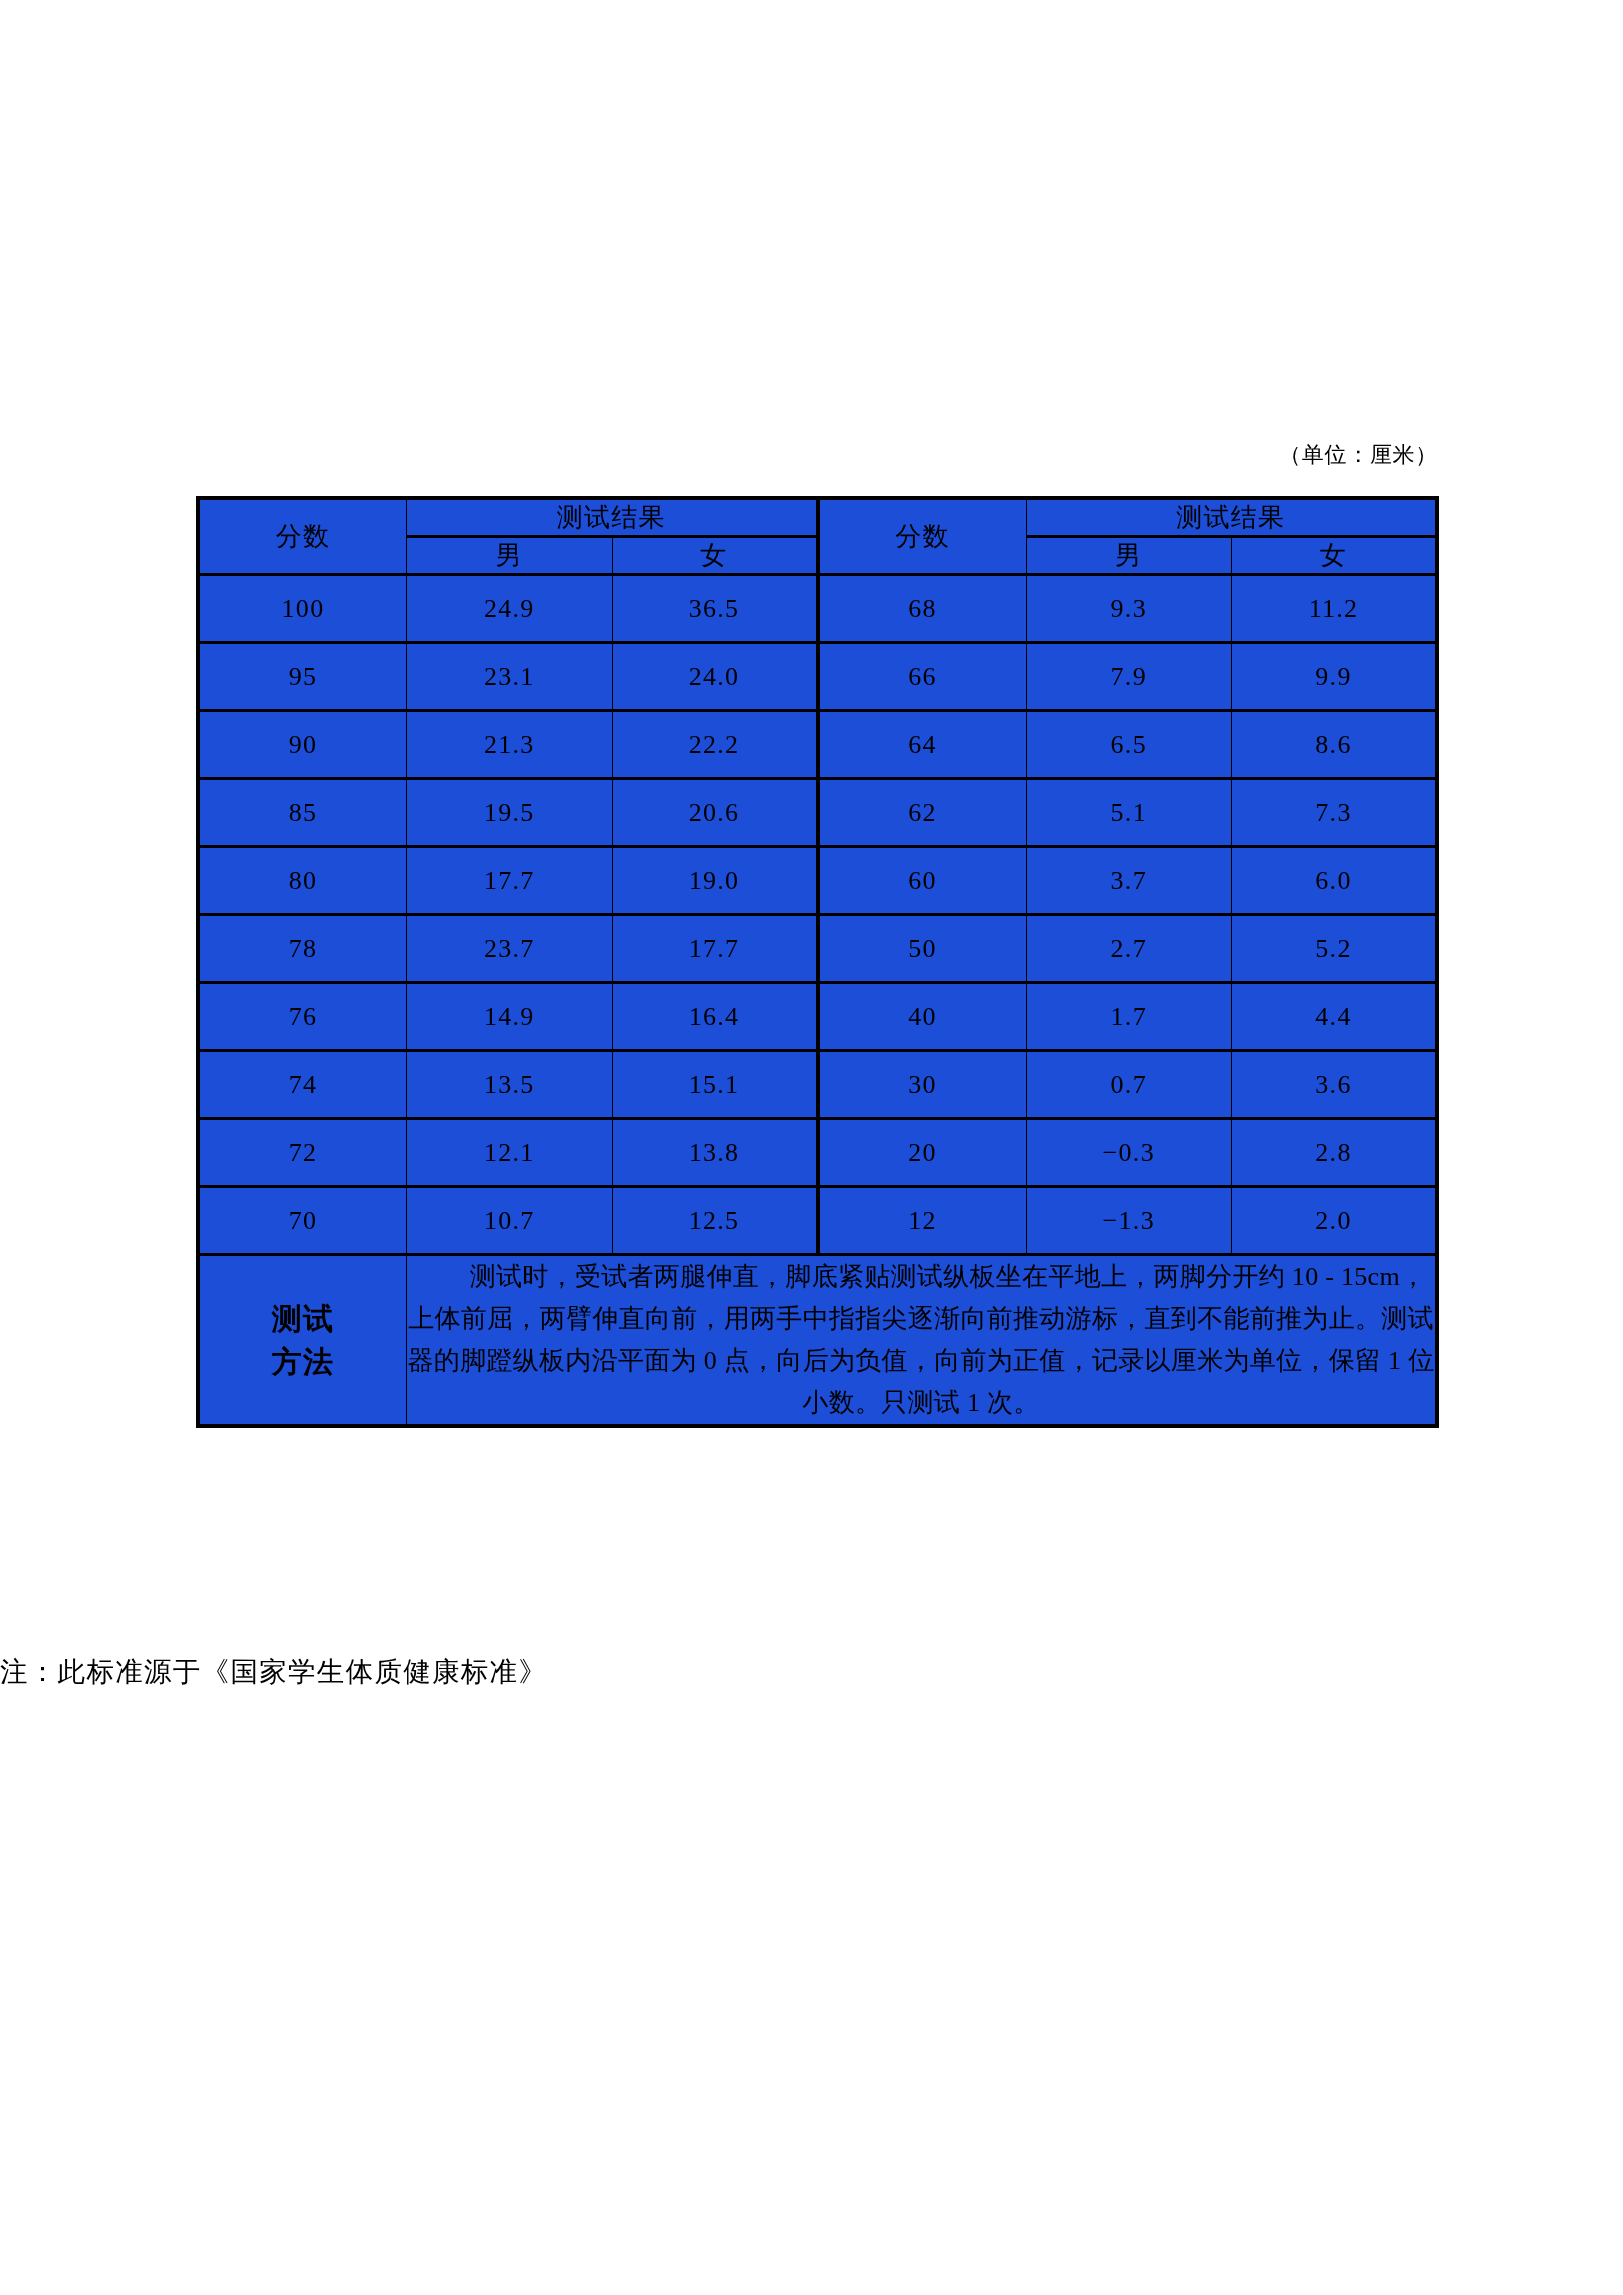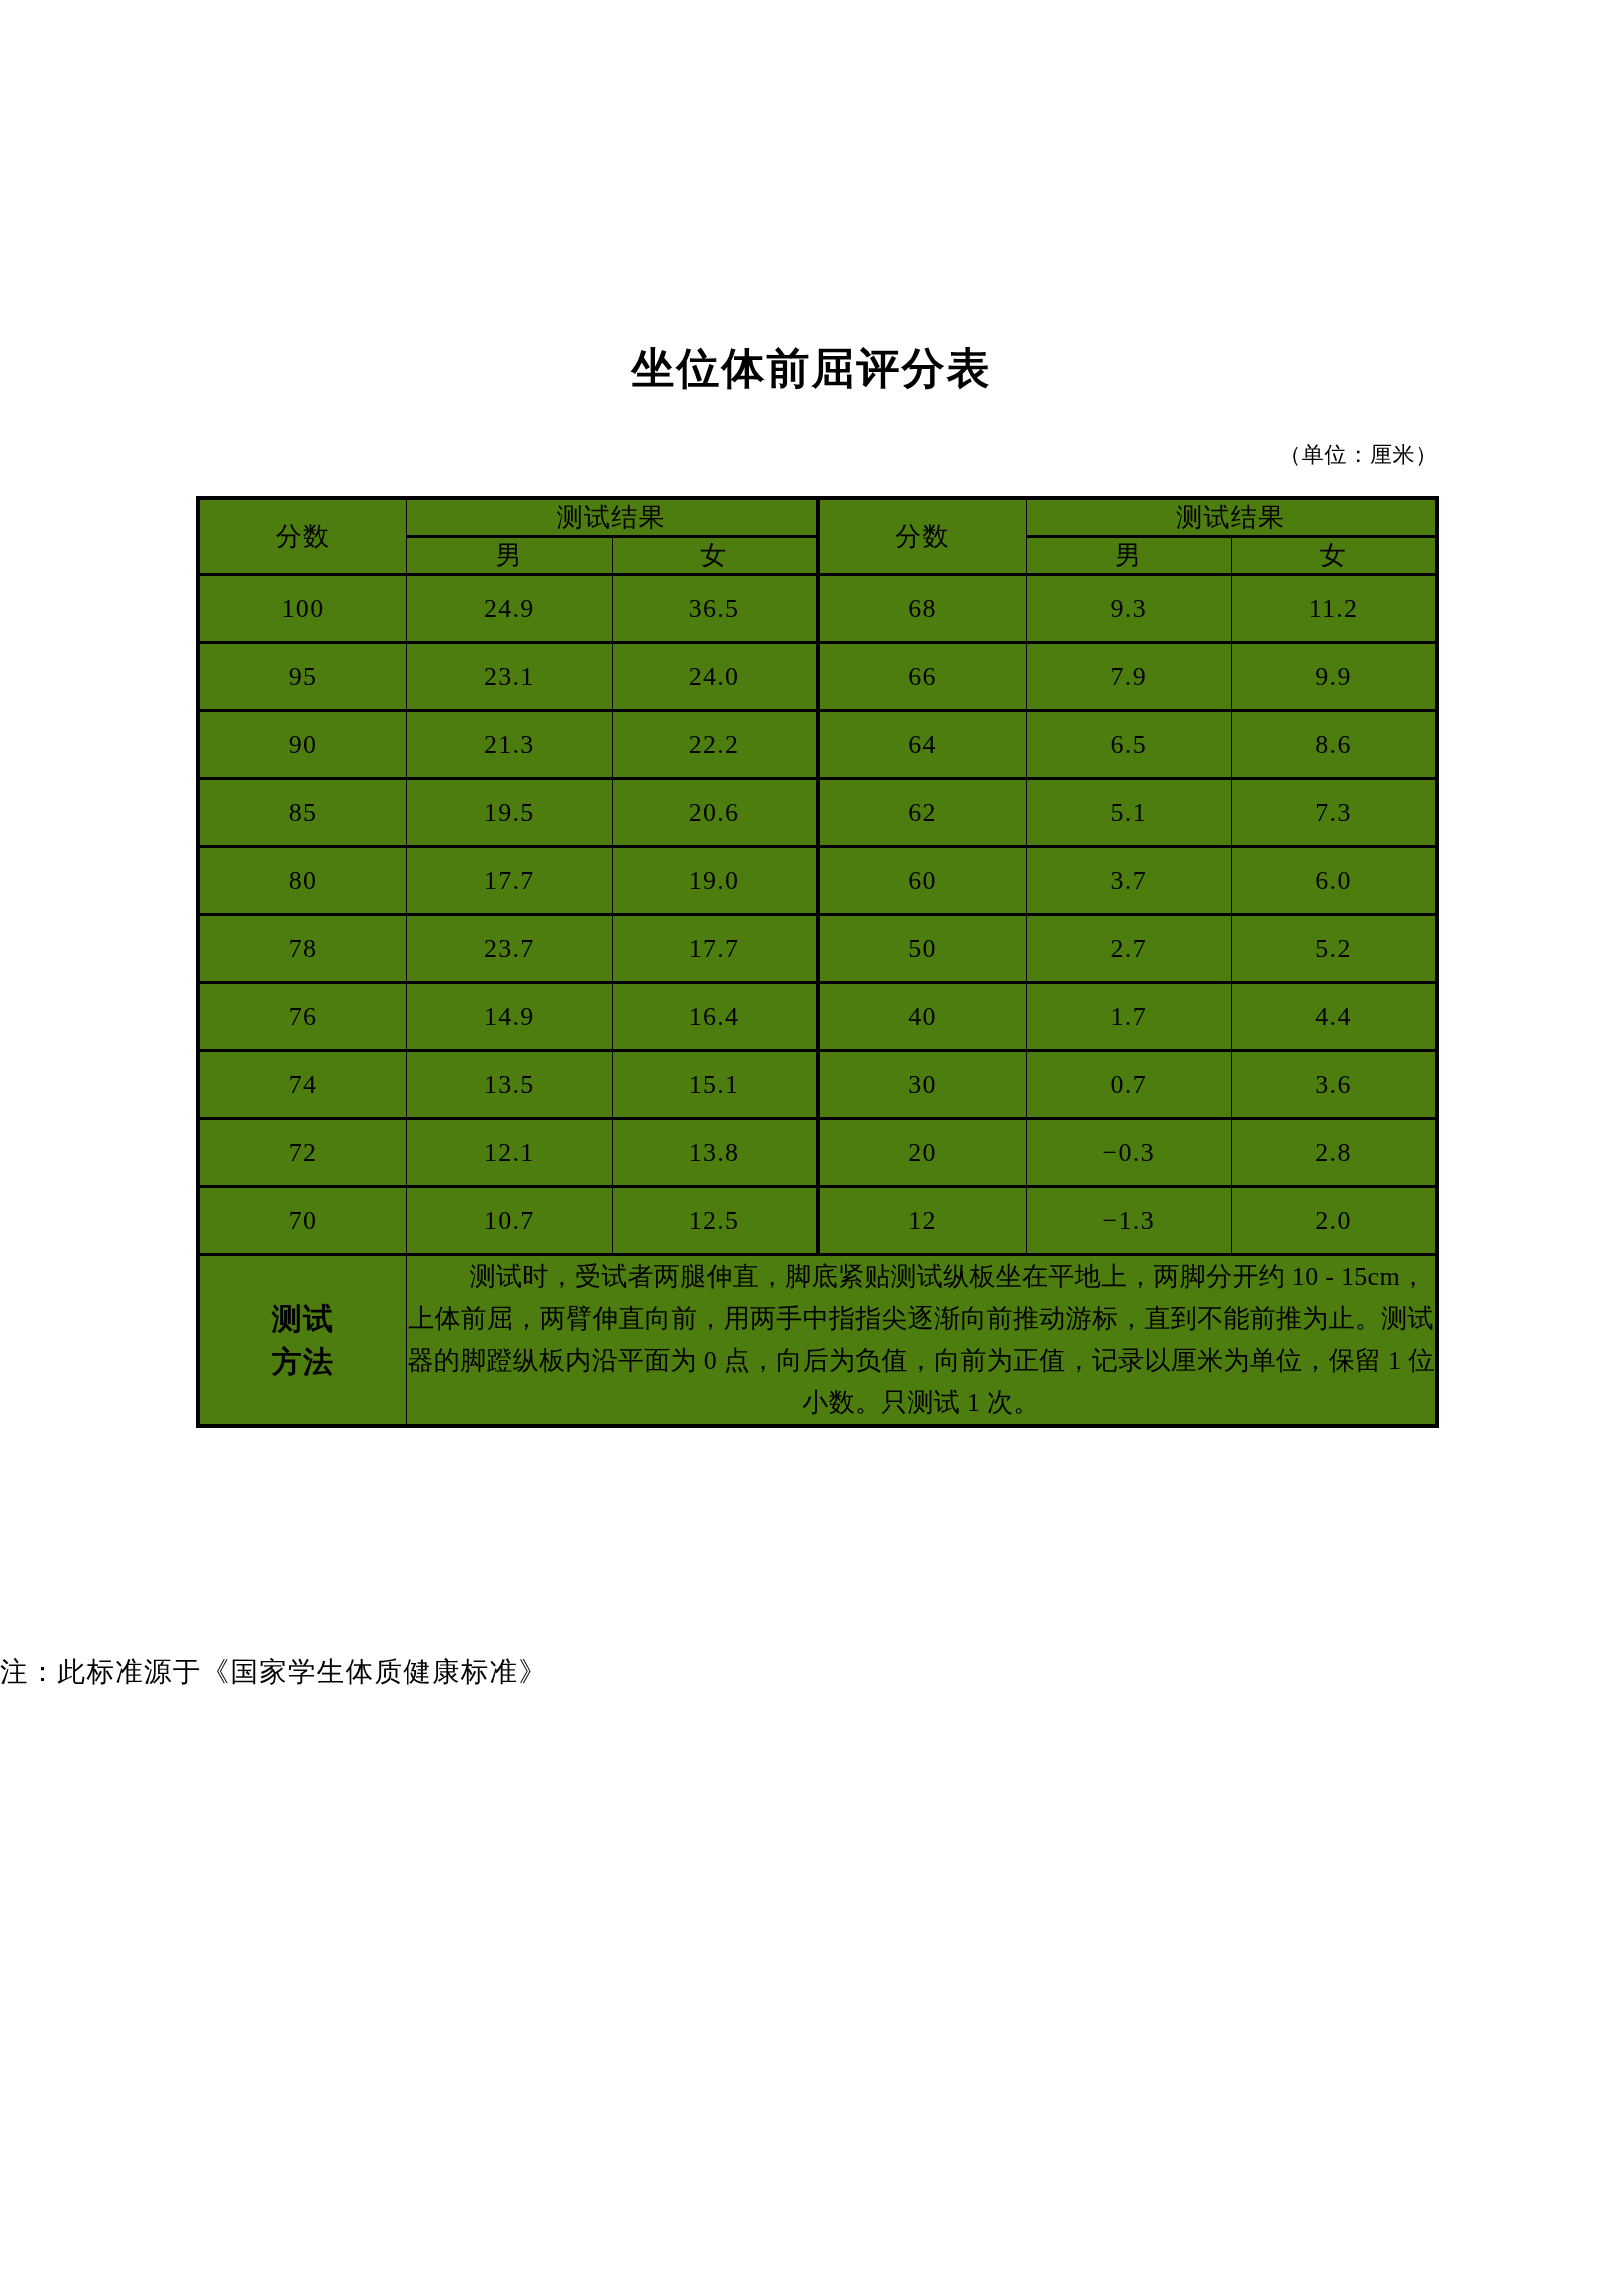--- a/index.html
+++ b/index.html
@@ -45,21 +45,21 @@
   }
 
   
   .score-table {
     position: absolute;
     left: 196px;
     top: 496px;
     width: 1243px;
     border-collapse: collapse;
     table-layout: fixed;
-    background: #4d7c0f;
+    background: #1d4ed8;
   }
   .score-table td, .score-table th {
     border: 1.3px solid #000000;
     padding: 0;
     text-align: center;
     vertical-align: middle;
     font-weight: normal;
     font-size: 26px;
     font-family: "Liberation Serif", "DejaVu Serif", serif;
   }
@@ -126,21 +126,20 @@
     font-size: 27.5px;
     letter-spacing: 1.3px;
     font-family: "Liberation Serif", "DejaVu Serif", serif;
   }
 </style>
 </head>
 <body>
 
 <div class="page">
 
-  <div class="doc-title">坐位体前屈评分表</div>
 
   <div class="unit-caption">（单位：厘米）</div>
 
   <table class="score-table">
     <tbody>
 
       <tr class="top-band">
         <td class="hdr-cn hdr-score" rowspan="2">分数</td>
         <td class="hdr-cn hdr-res mid-left" colspan="2">测试结果</td>
         <td class="hdr-cn hdr-score" rowspan="2">分数</td>

